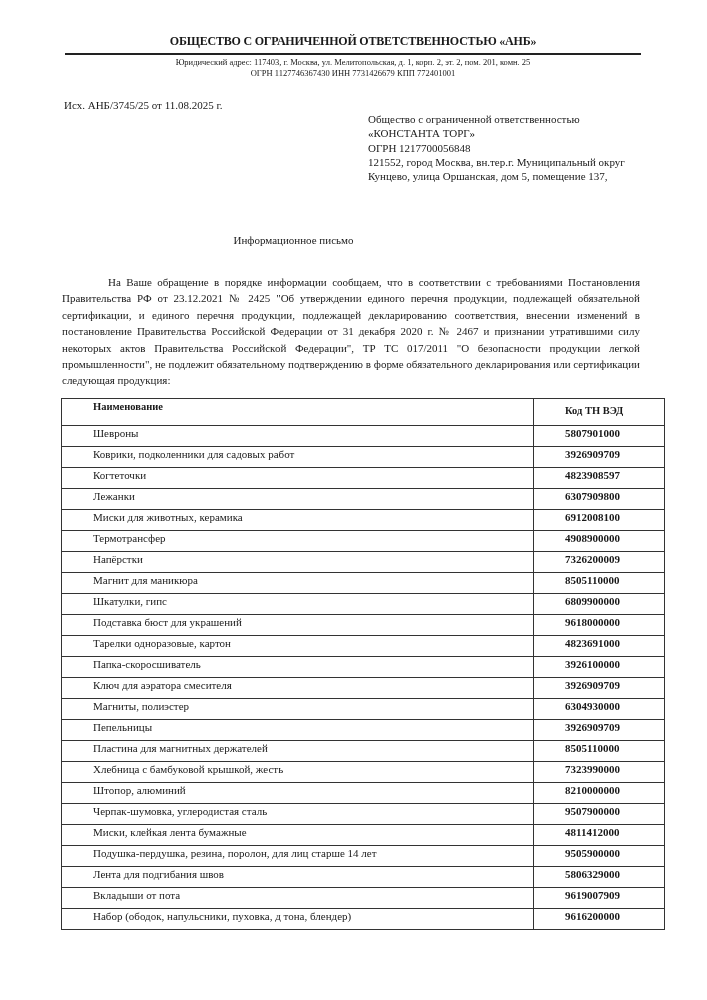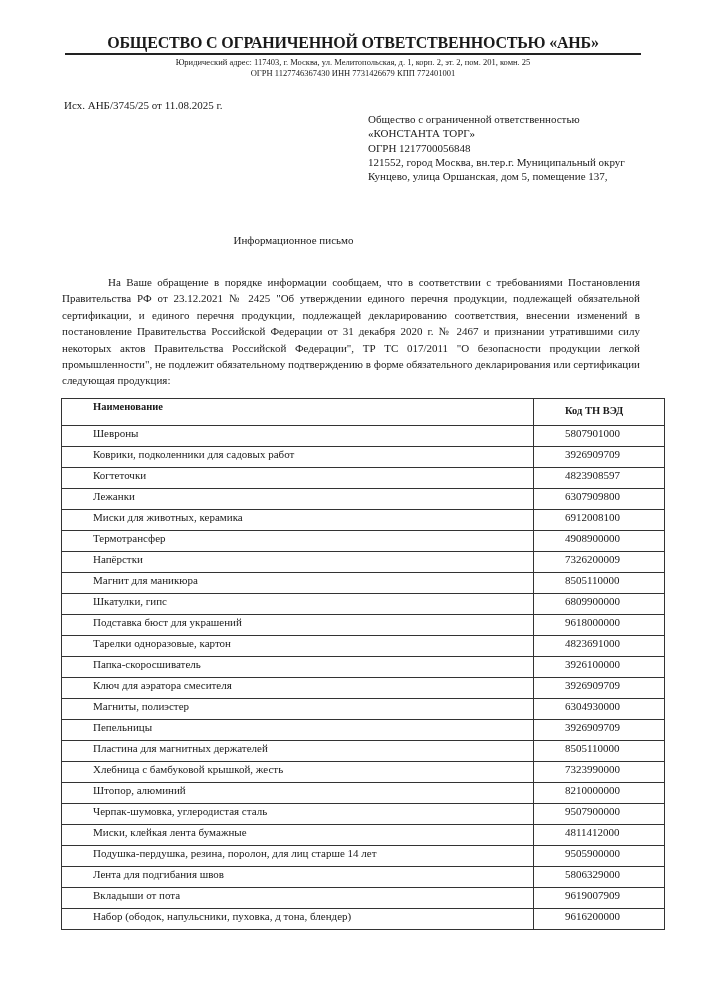--- a/index.html
+++ b/index.html
@@ -2,21 +2,21 @@
 <html><head>
 <meta charset="utf-8">
 <style>
   html, body { margin: 0; padding: 0; background: #ffffff; }
   body {
     width: 707px; height: 1000px; position: relative; overflow: hidden;
     font-family: "Liberation Serif", "DejaVu Serif", serif; color: #1a1a1a;
   }
   .company-title {
     position: absolute; left: 65px; top: 34px; width: 576px;
-    text-align: center; font-weight: bold; font-size: 16px; letter-spacing: -0.2px;
+    text-align: center; font-weight: bold; font-size: 12px; letter-spacing: -0.2px;
     white-space: nowrap;
   }
   .header-rule {
     position: absolute; left: 65px; top: 53px; width: 576px; height: 2px; background: #222;
   }
   .legal-line {
     position: absolute; left: 65px; width: 576px; text-align: center; font-size: 8.5px; white-space: nowrap;
   }
   .legal-address { top: 57px; }
   .legal-ids { top: 68px; }
@@ -35,21 +35,21 @@
   }
   table.products {
     position: absolute; left: 61px; top: 398px; width: 604px;
     border-collapse: collapse; font-size: 11px;
   }
   table.products td, table.products th {
     border: 1px solid #333; height: 20px; padding: 0; vertical-align: top;
   }
   table.products th { font-weight: bold; text-align: left; }
   .col-name { width: 440px; padding-left: 31px !important; }
-  .col-code { padding-left: 31px !important; }
+  .col-code { padding-left: 31px !important; font-weight: bold; }
   th.col-name { padding-top: 2px !important; font-size: 10.5px; }
   th.col-code { padding-top: 6px !important; font-size: 10.5px; }
   td .cell { display: block; padding-top: 1px; }
 </style>
 </head>
 <body>
 
 <div class="company-title">ОБЩЕСТВО С ОГРАНИЧЕННОЙ ОТВЕТСТВЕННОСТЬЮ  «АНБ»</div>
 <div class="header-rule"></div>
 <div class="legal-line legal-address">Юридический адрес: 117403, г. Москва, ул. Мелитопольская, д. 1, корп. 2, эт. 2, пом. 201, комн. 25</div>

